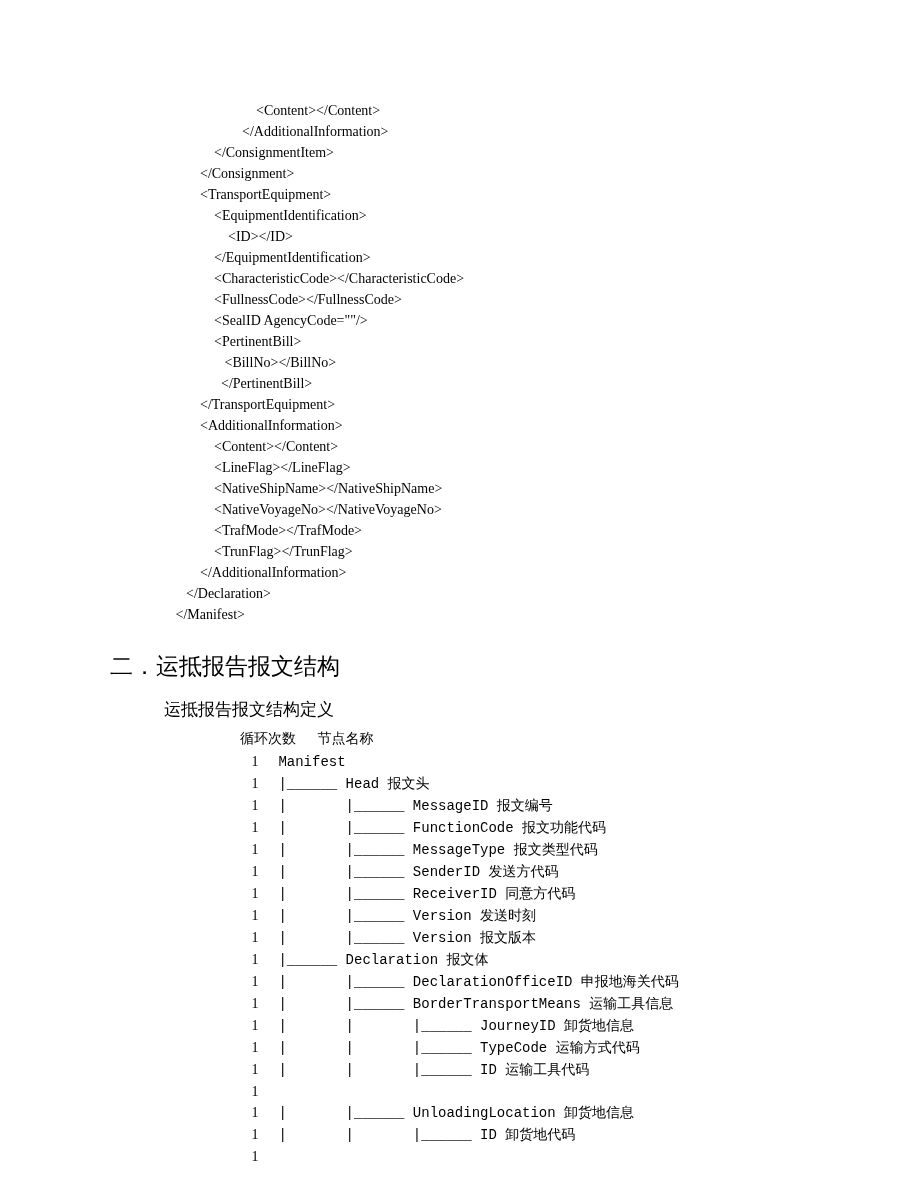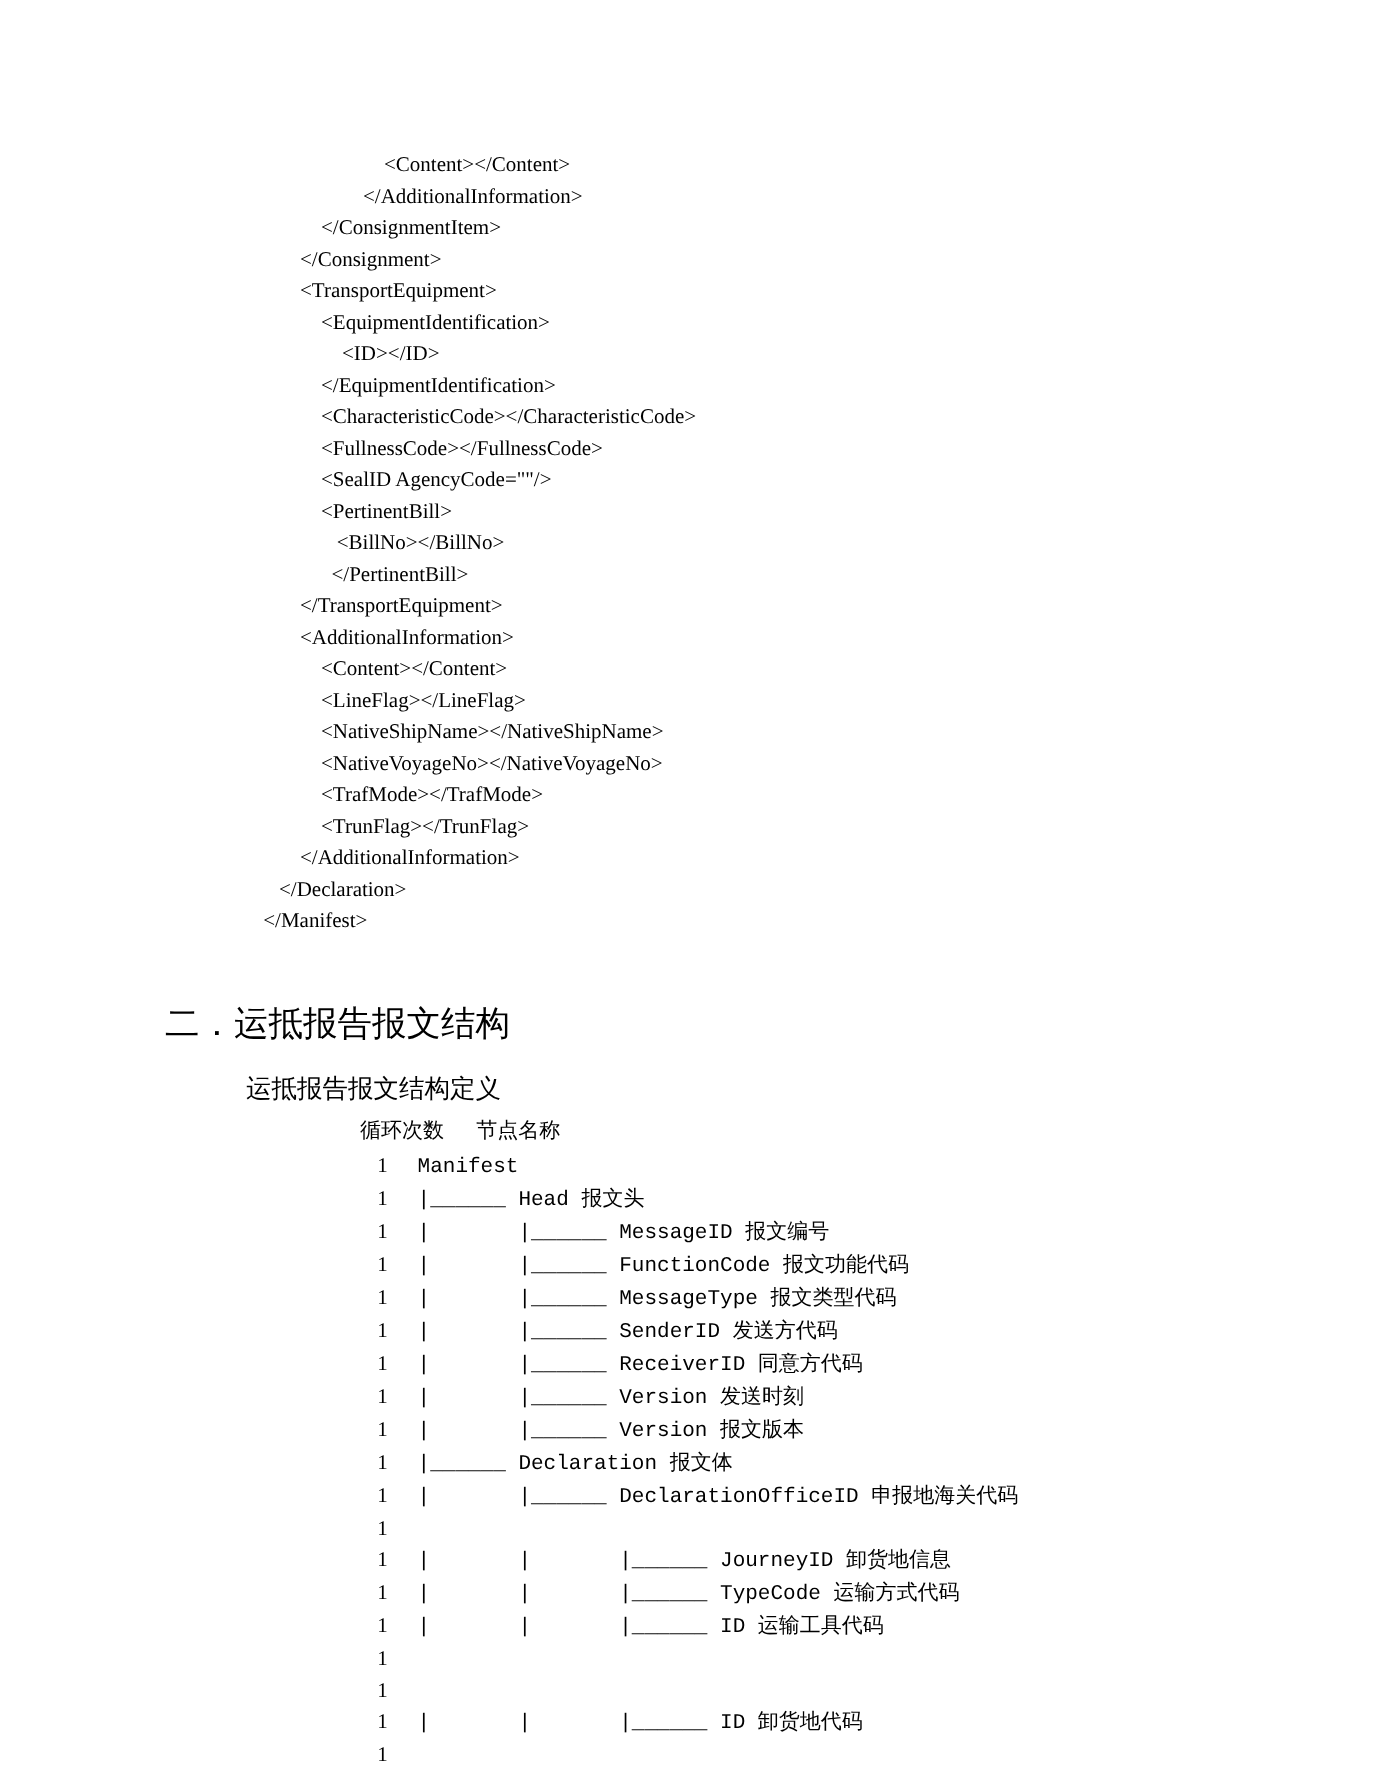--- a/index.html
+++ b/index.html
@@ -12,21 +12,21 @@
       background: #fff;
     }
     .xml-block {
       white-space: pre;
       font-family: "SimSun", "宋体", serif;
       margin-left: 72px;
     }
     .heading {
       font-size: 23px;
       font-weight: normal;
-      margin: 41px 0 12px 10px;
+      margin: 25px 0 12px 10px;
       font-family: "SimSun", "宋体", serif;
     }
     .subheading {
       font-size: 17px;
       margin-left: 64px;
       margin-bottom: 6px;
     }
     .tree-header {
       margin-left: 140px;
       margin-bottom: 2px;
@@ -127,38 +127,40 @@
     <div class="tree-row">
       <span class="count">1</span>
       <span class="node"> |______ Declaration 报文体</span>
     </div>
     <div class="tree-row">
       <span class="count">1</span>
       <span class="node"> |       |______ DeclarationOfficeID 申报地海关代码</span>
     </div>
     <div class="tree-row">
       <span class="count">1</span>
+      <span class="node"> |       |______ BorderTransportMeans 运输工具信息</span>
     </div>
     <div class="tree-row">
       <span class="count">1</span>
       <span class="node"> |       |       |______ JourneyID 卸货地信息</span>
     </div>
     <div class="tree-row">
       <span class="count">1</span>
       <span class="node"> |       |       |______ TypeCode 运输方式代码</span>
     </div>
     <div class="tree-row">
       <span class="count">1</span>
       <span class="node"> |       |       |______ ID 运输工具代码</span>
     </div>
     <div class="tree-row">
       <span class="count">1</span>
     </div>
     <div class="tree-row">
       <span class="count">1</span>
+      <span class="node"> |       |______ UnloadingLocation 卸货地信息</span>
     </div>
     <div class="tree-row">
       <span class="count">1</span>
       <span class="node"> |       |       |______ ID 卸货地代码</span>
     </div>
     <div class="tree-row">
       <span class="count">1</span>
     </div>
   </div>
 

